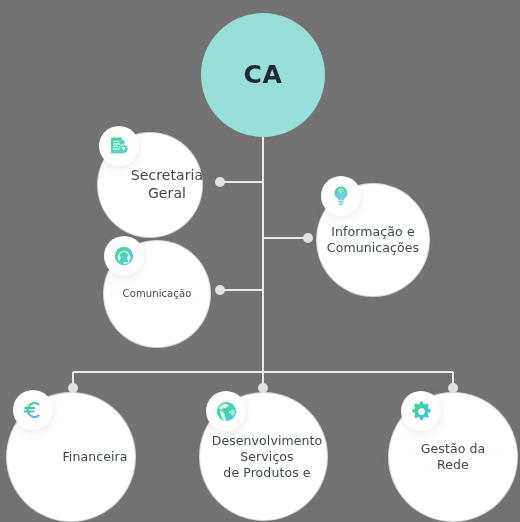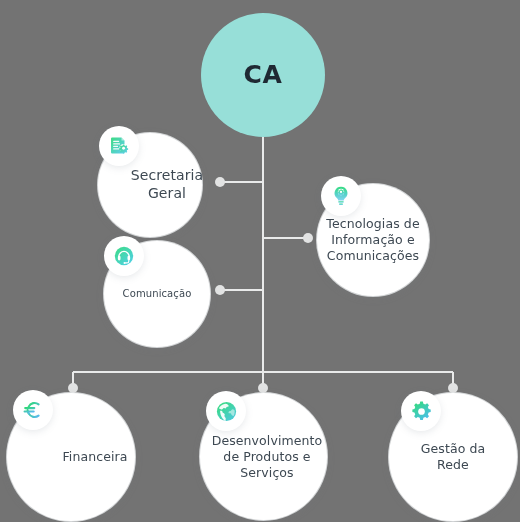--- a/index.html
+++ b/index.html
@@ -152,21 +152,20 @@
       <path d="M6.4 12.6a5.6 5.6 0 0 1 11.2 0" stroke="#ffffff" stroke-width="1.5" fill="none" stroke-linecap="round"></path>
       <rect x="5.3" y="11.6" width="2.9" height="5.2" rx="1.45" fill="#ffffff"></rect>
       <rect x="15.8" y="11.6" width="2.9" height="5.2" rx="1.45" fill="#ffffff"></rect>
       <path d="M17.2 16.9v.7a2 2 0 0 1-2 2h-1.6" stroke="#ffffff" stroke-width="1.3" fill="none" stroke-linecap="round"></path>
       <circle cx="12.6" cy="19.6" r="1.15" fill="#ffffff"></circle>
     </svg>
   </div>
 
   <div class="node" style="left:317px; top:184px; width:112px; height:112px;">
     <div class="node-label" style="font-size:12.5px;">
-      <div>Tecnologias de</div>
       <div>Informação e</div>
       <div>Comunicações</div>
     </div>
   </div>
   <div class="icon-badge" style="left:321px; top:176px;">
     <svg width="22" height="22" viewBox="0 0 24 24" aria-hidden="true">
       <defs>
         <linearGradient id="gBulb" x1="0" y1="0" x2="0" y2="1">
           <stop offset="0%" stop-color="#35dc7f"></stop>
           <stop offset="55%" stop-color="#55d2c8"></stop>
@@ -197,22 +196,22 @@
       </defs>
       <path d="M17.6 6.3a6.6 6.6 0 0 0-9.9 2.3M17.6 17.7a6.6 6.6 0 0 1-9.9-2.3" stroke="url(#gEuro)" stroke-width="2.1" fill="none" stroke-linecap="round"></path>
       <path d="M6.6 12a6.6 6.6 0 0 0 1.1 3.4" stroke="url(#gEuro)" stroke-width="2.1" fill="none" stroke-linecap="round"></path>
       <path d="M4.2 10.1h9.1M3.6 13.5h9.1" stroke="url(#gEuro)" stroke-width="2.1" stroke-linecap="round"></path>
     </svg>
   </div>
 
   <div class="node" style="left:200px; top:393px; width:127px; height:127px;">
     <div class="node-label" style="font-size:12.5px;margin-left:7px;">
       <div>Desenvolvimento</div>
+      <div>Serviços</div>
       <div>de Produtos e</div>
-      <div>Serviços</div>
     </div>
   </div>
   <div class="icon-badge" style="left:206px; top:391px;">
     <svg width="23" height="23" viewBox="0 0 24 24" aria-hidden="true">
       <defs>
         <linearGradient id="gGlobe" x1="0.1" y1="0" x2="0.9" y2="1">
           <stop offset="0%" stop-color="#37dc7c"></stop>
           <stop offset="100%" stop-color="#4fc9e0"></stop>
         </linearGradient>
       </defs>

